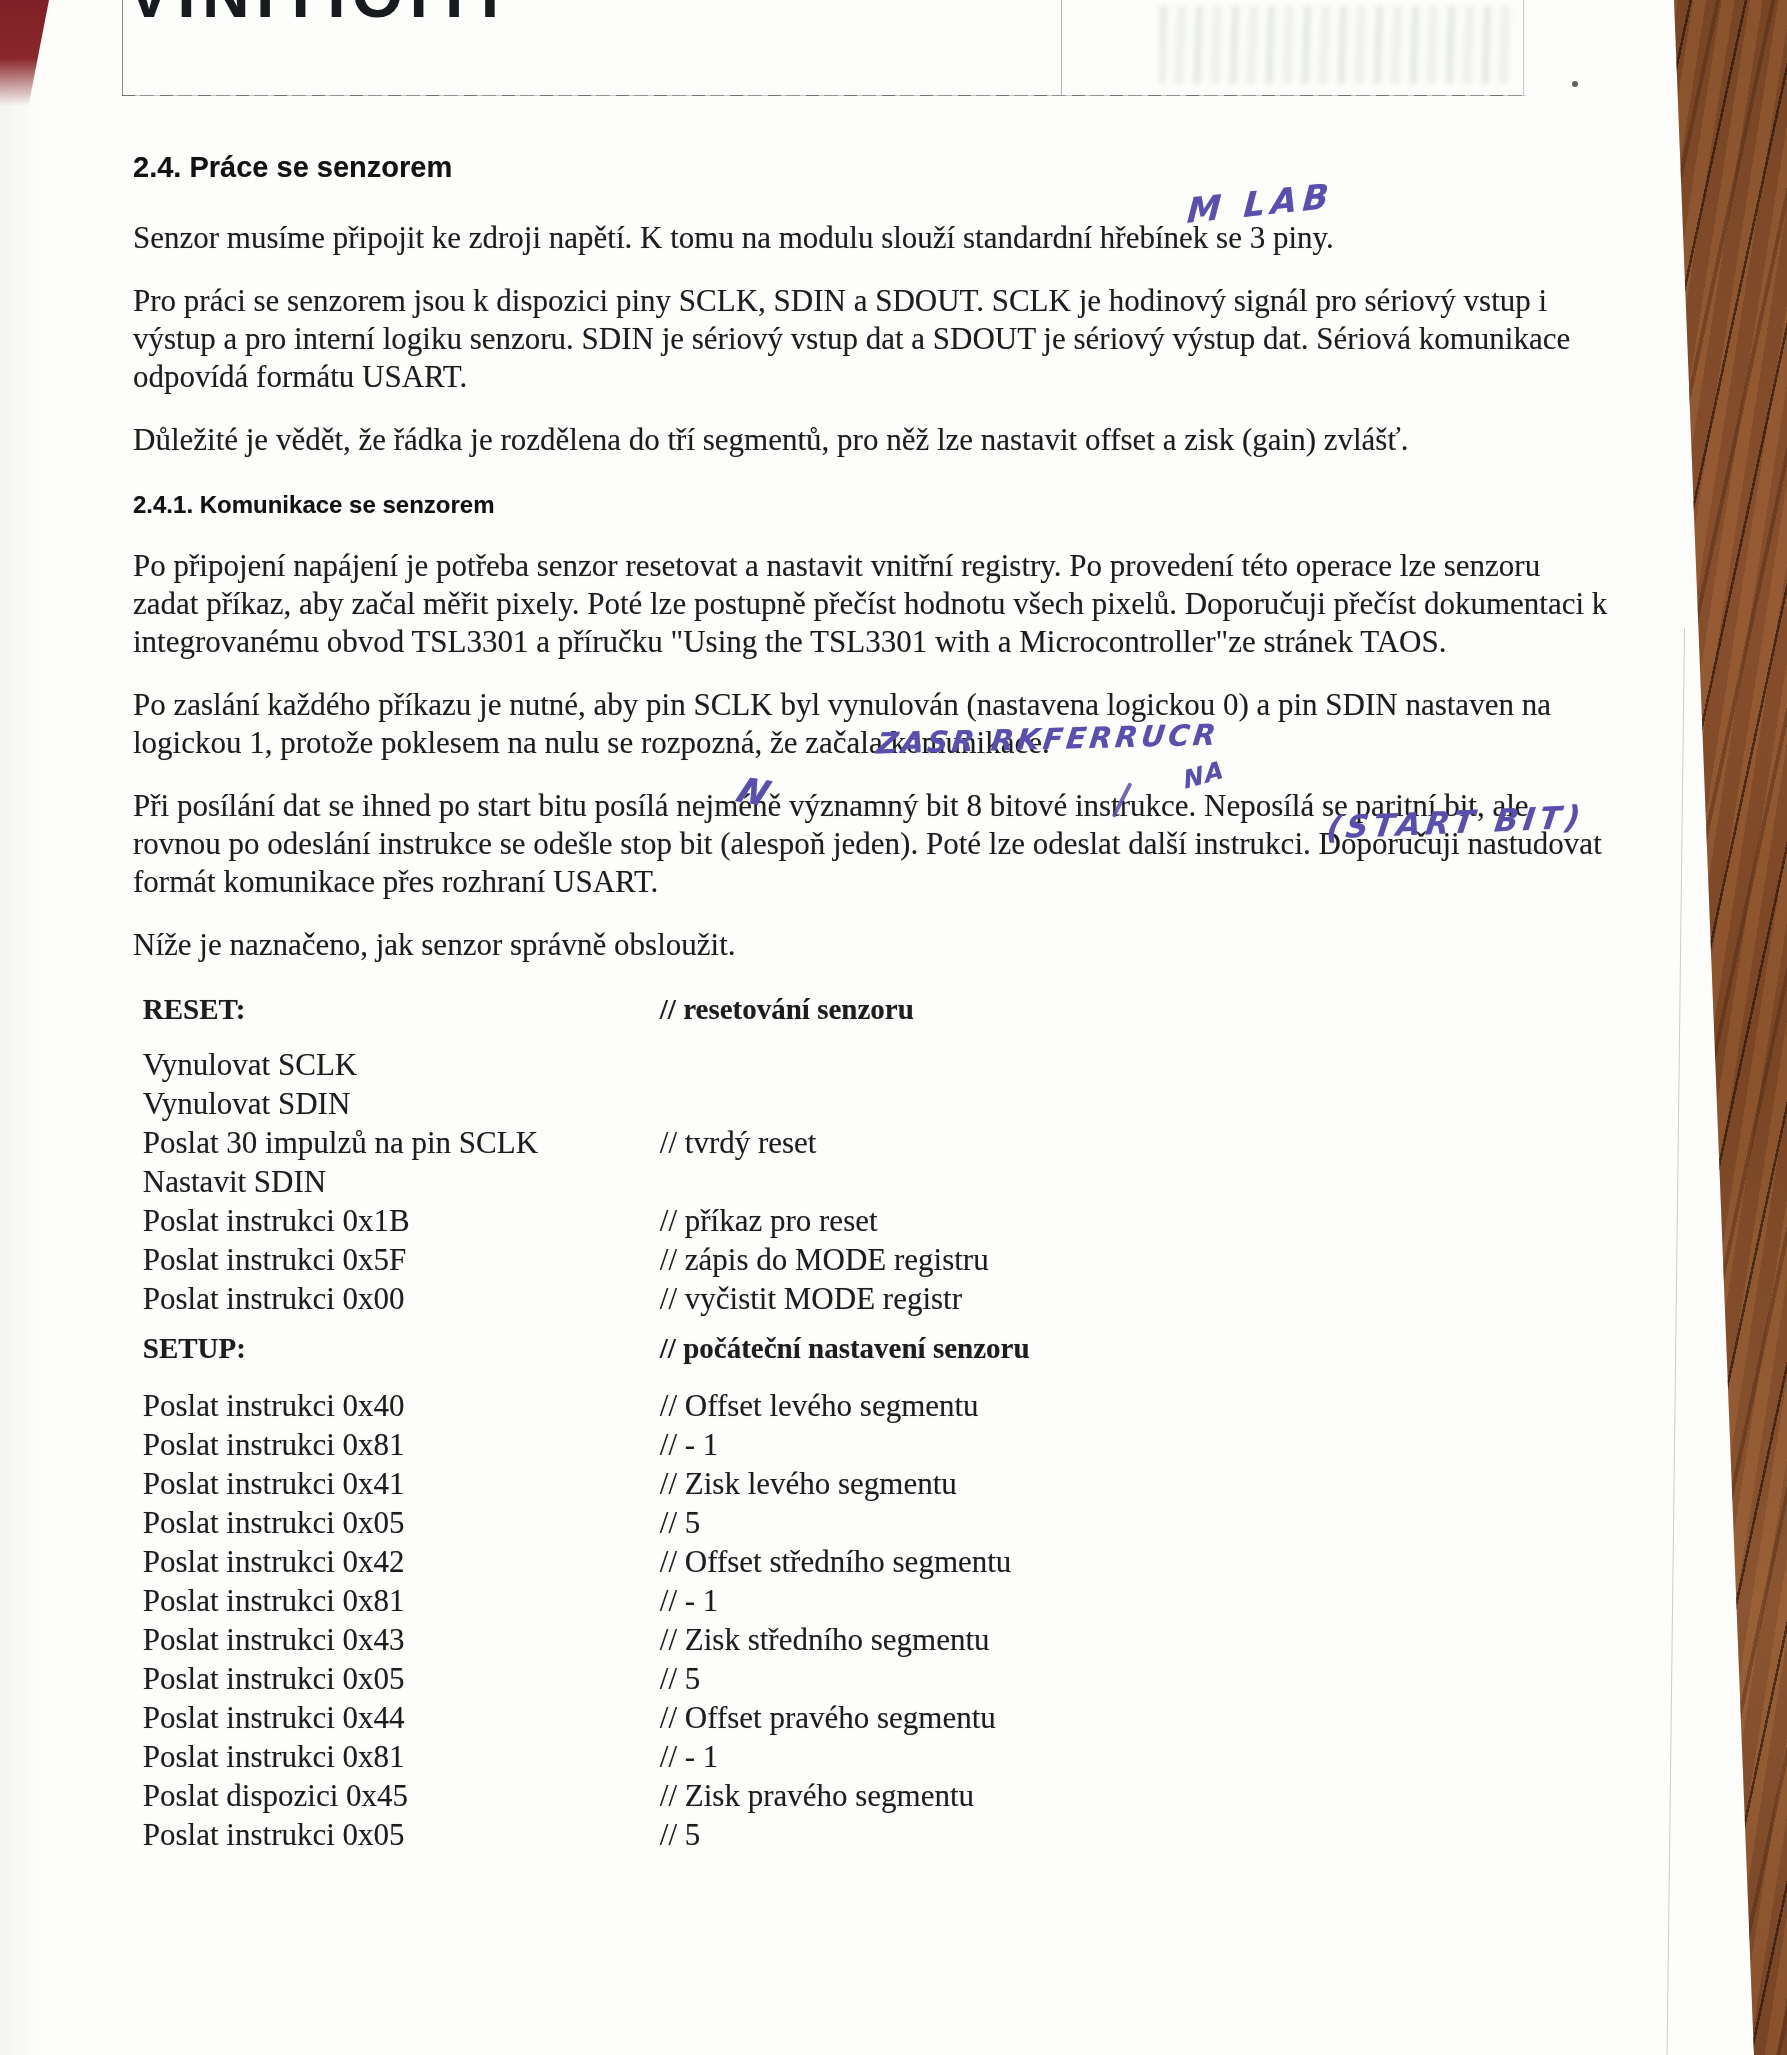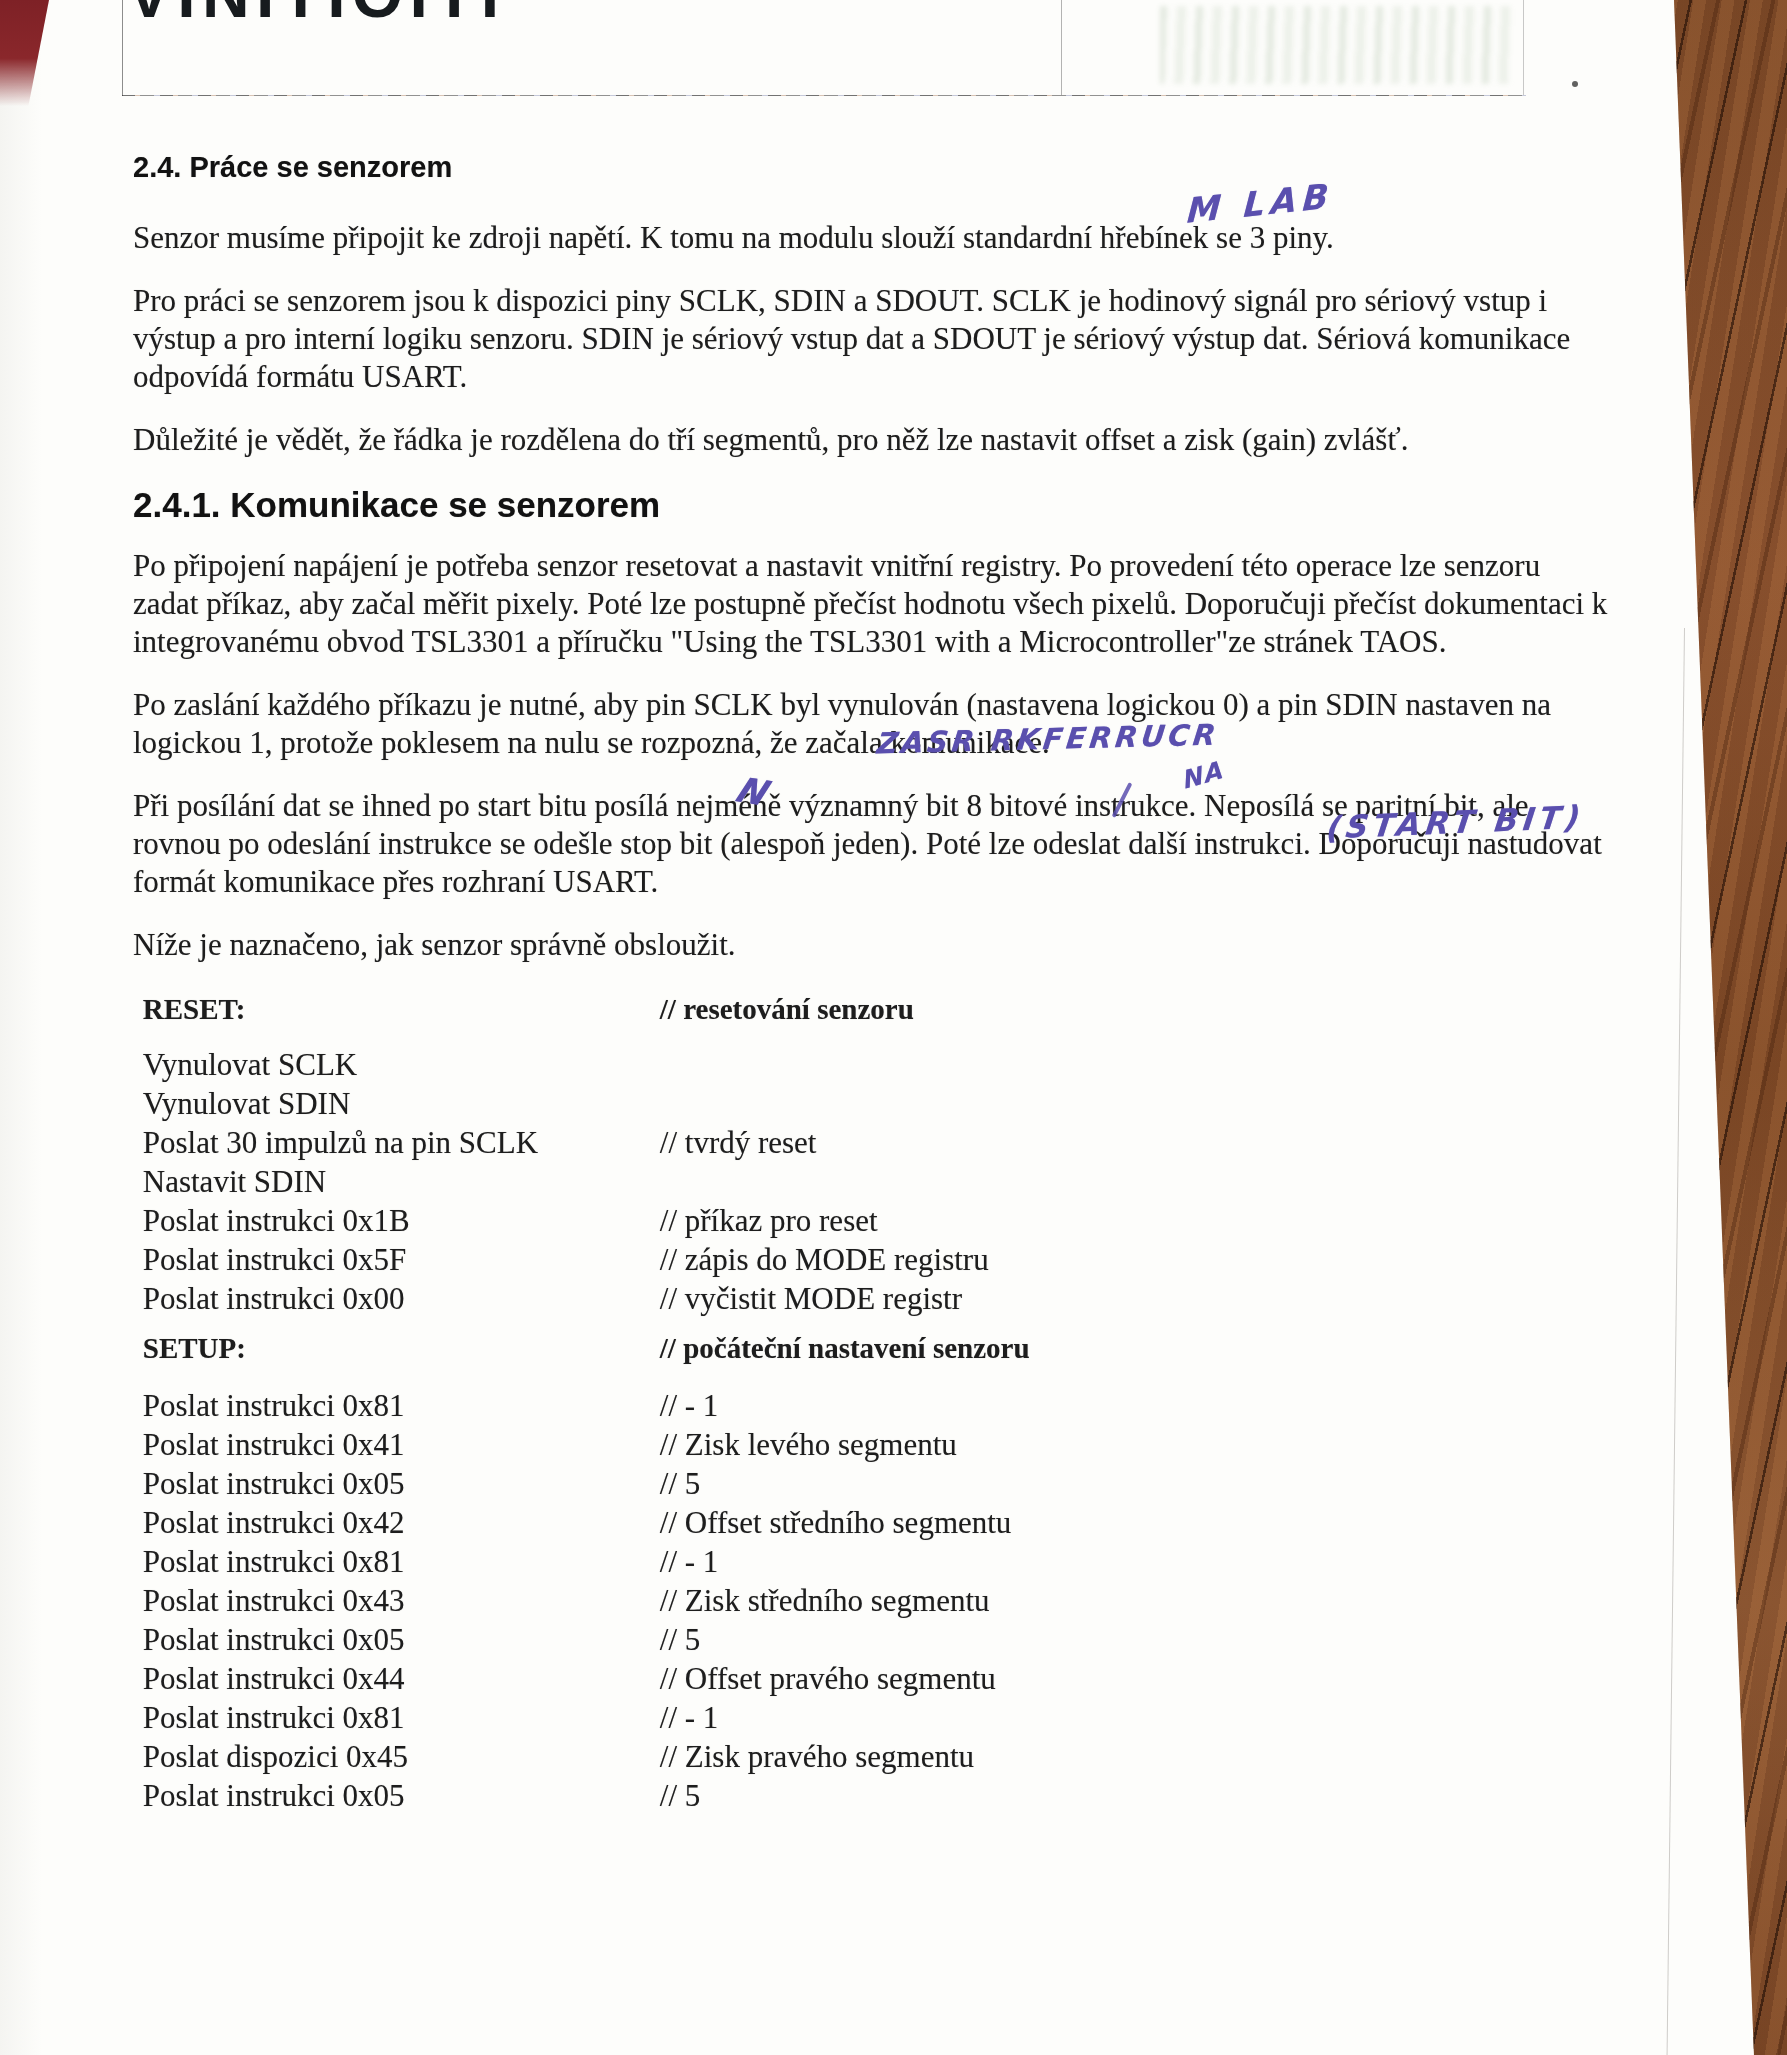--- a/index.html
+++ b/index.html
@@ -24,21 +24,21 @@
   .hdr-box-right{position:absolute;left:1061px;top:0;width:461px;height:95px;border-left:1.4px solid rgba(90,90,90,.45);border-right:1.4px solid rgba(120,120,120,.4);}
   .stamp{position:absolute;left:98px;top:5.6px;width:353px;height:78px;filter:blur(2.8px);opacity:.45;
     background:repeating-linear-gradient(92deg, rgba(118,150,108,.40) 0 7px, rgba(205,216,198,.06) 7px 17px, rgba(130,160,118,.28) 17px 26px, rgba(222,230,216,.05) 26px 36px);}
   .logo-clip{position:absolute;left:127px;top:0;width:433px;height:32px;overflow:hidden;}
   .logo-text{position:absolute;left:0;top:-39px;font-family:"Liberation Sans",sans-serif;font-weight:bold;font-size:66px;line-height:66px;letter-spacing:6.3px;color:#171b1e;filter:blur(0.4px);}
   .speck{position:absolute;left:1572px;top:81px;width:6.3px;height:6.3px;border-radius:50%;background:#3a3a3a;opacity:.8;}
 
   
   .content{position:absolute;left:133px;top:144px;width:1480px;text-shadow:0 0 0.8px rgba(45,45,45,.38);}
   h1.title{font-family:"Liberation Sans",sans-serif;font-weight:bold;font-size:29px;line-height:47px;margin:0 0 28px 0;color:#121212;}
-  h2.subtitle{font-family:"Liberation Sans",sans-serif;font-weight:bold;font-size:35px;line-height:42px;margin:18px 0 21px 0;color:#121212;}
+  h2.subtitle{font-family:"Liberation Sans",sans-serif;font-weight:bold;font-size:24px;line-height:42px;margin:18px 0 21px 0;color:#121212;}
   p.body{font-size:31px;line-height:38px;margin:0 0 25px 0;}
 
   .listing{padding-left:9.8px;font-size:31px;}
   .lrow{position:relative;height:39px;line-height:39px;white-space:nowrap;}
   .lrow.lhead{height:41px;line-height:41px;margin-bottom:15.4px;font-weight:bold;font-size:29px;}
   .lrow.lhead.setup{margin-top:9.8px;margin-bottom:17px;}
   .lcmd{display:inline-block;}
   .lcomment{position:absolute;left:517px;top:0;}
 
   
@@ -115,20 +115,24 @@
           <span class="lcmd">Poslat instrukci 0x00</span>
           <span class="lcomment">// vyčistit MODE registr</span>
         </div>
         </div>
       <div class="lrow lhead setup">
         <span class="lcmd">SETUP:</span>
         <span class="lcomment">// počáteční nastavení senzoru</span>
       </div>
       <div>
 
+      <div class="lrow">
+          <span class="lcmd">Poslat instrukci 0x40</span>
+          <span class="lcomment">// Offset levého segmentu</span>
+        </div>
           <div class="lrow">
           <span class="lcmd">Poslat instrukci 0x81</span>
           <span class="lcomment">// - 1</span>
         </div>
           <div class="lrow">
           <span class="lcmd">Poslat instrukci 0x41</span>
           <span class="lcomment">// Zisk levého segmentu</span>
         </div>
           <div class="lrow">
           <span class="lcmd">Poslat instrukci 0x05</span>

